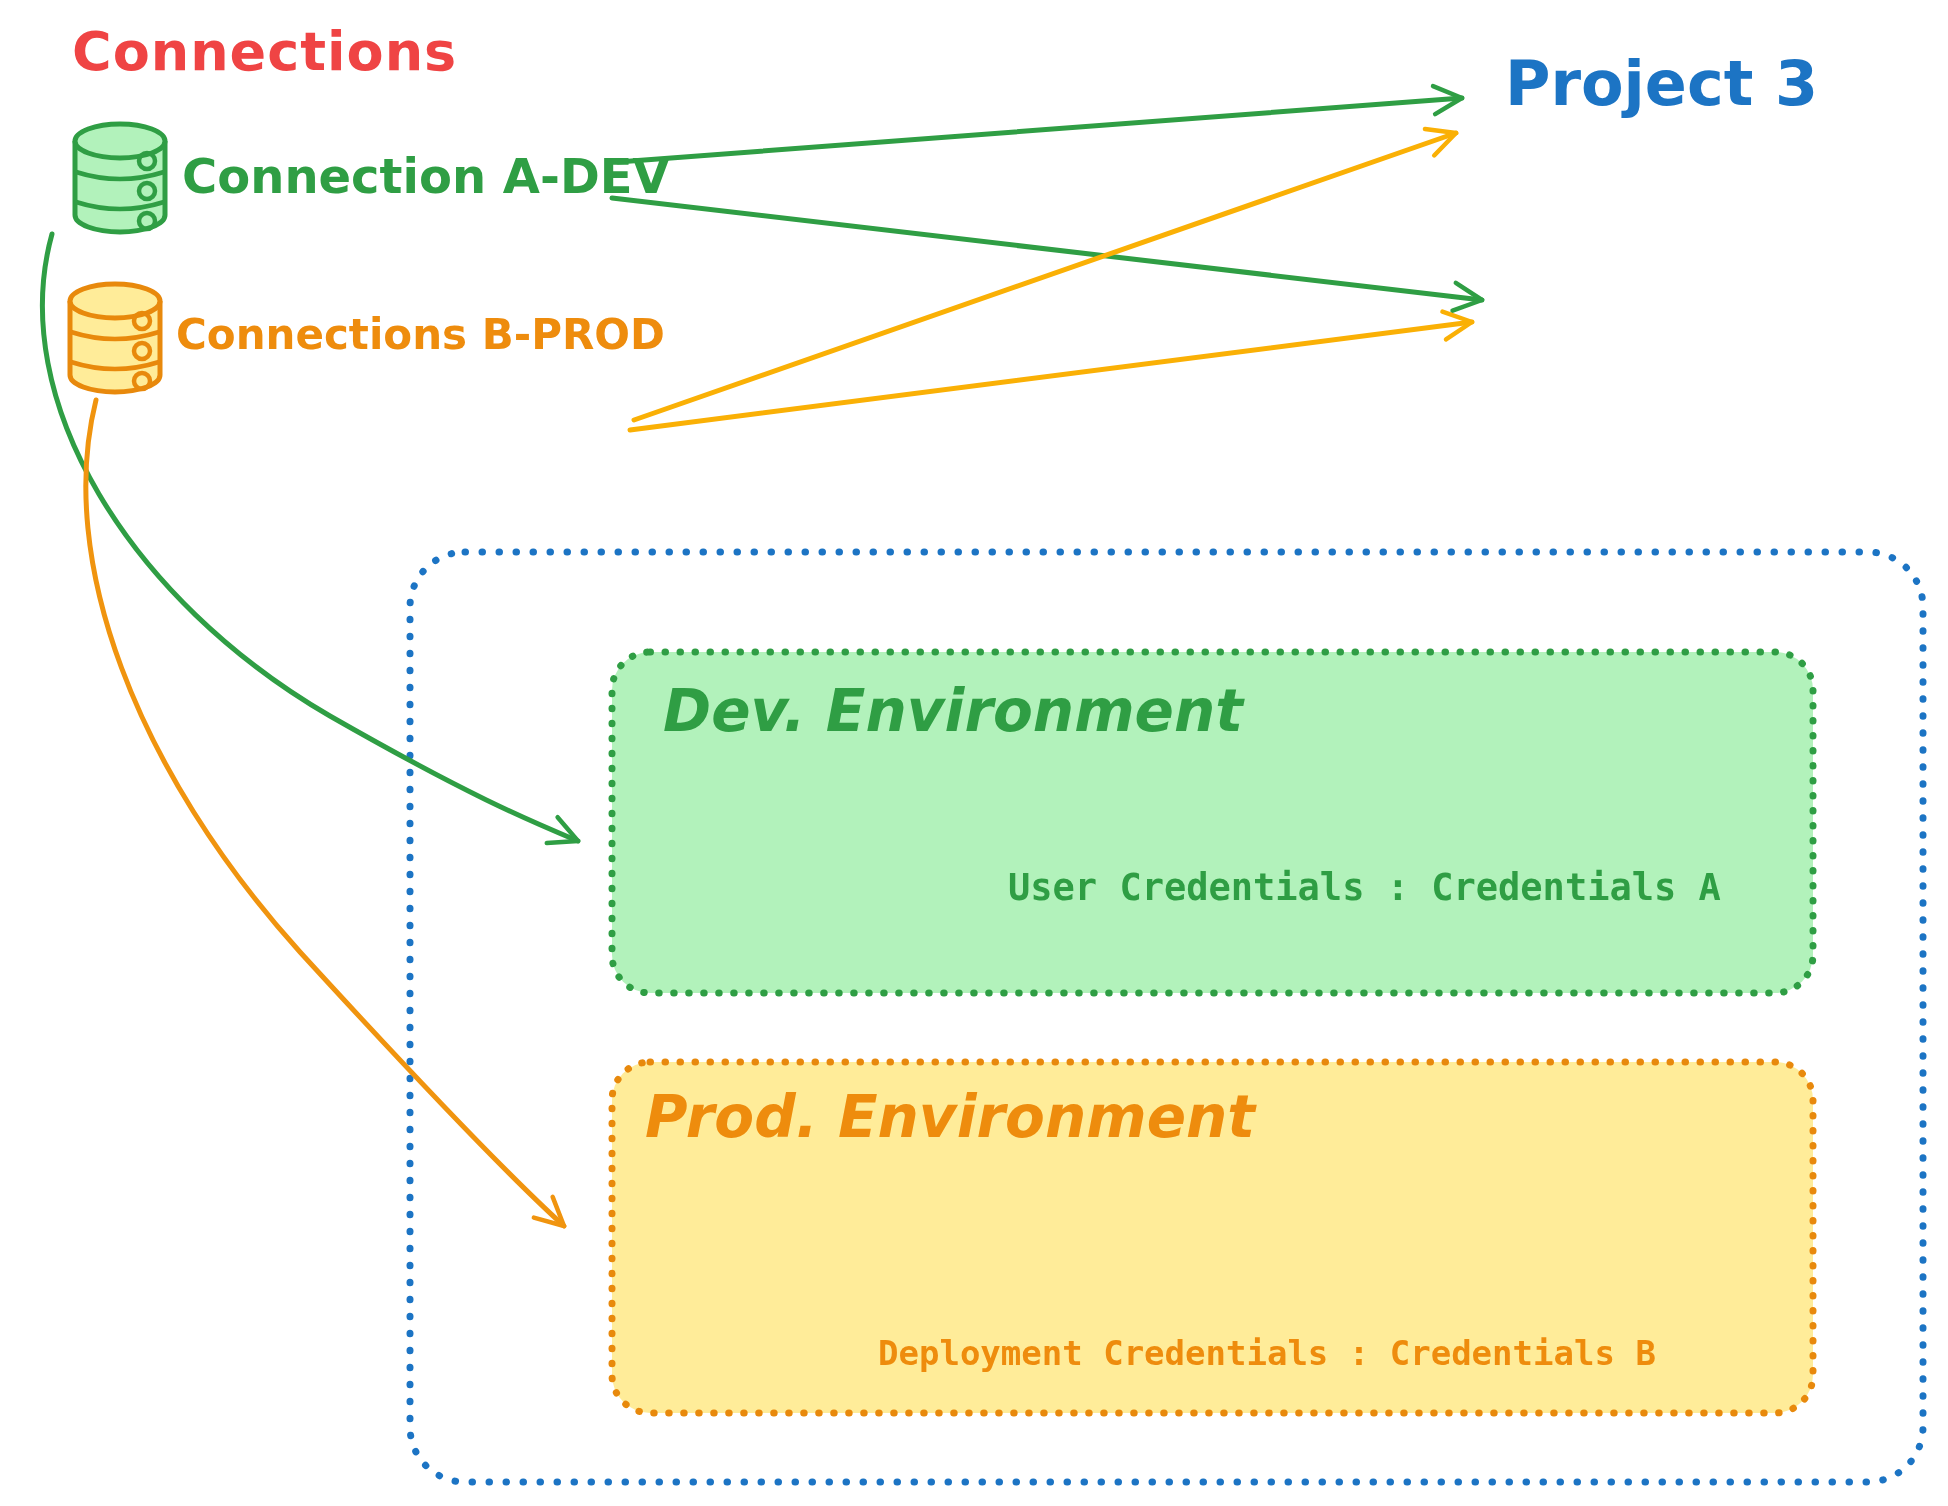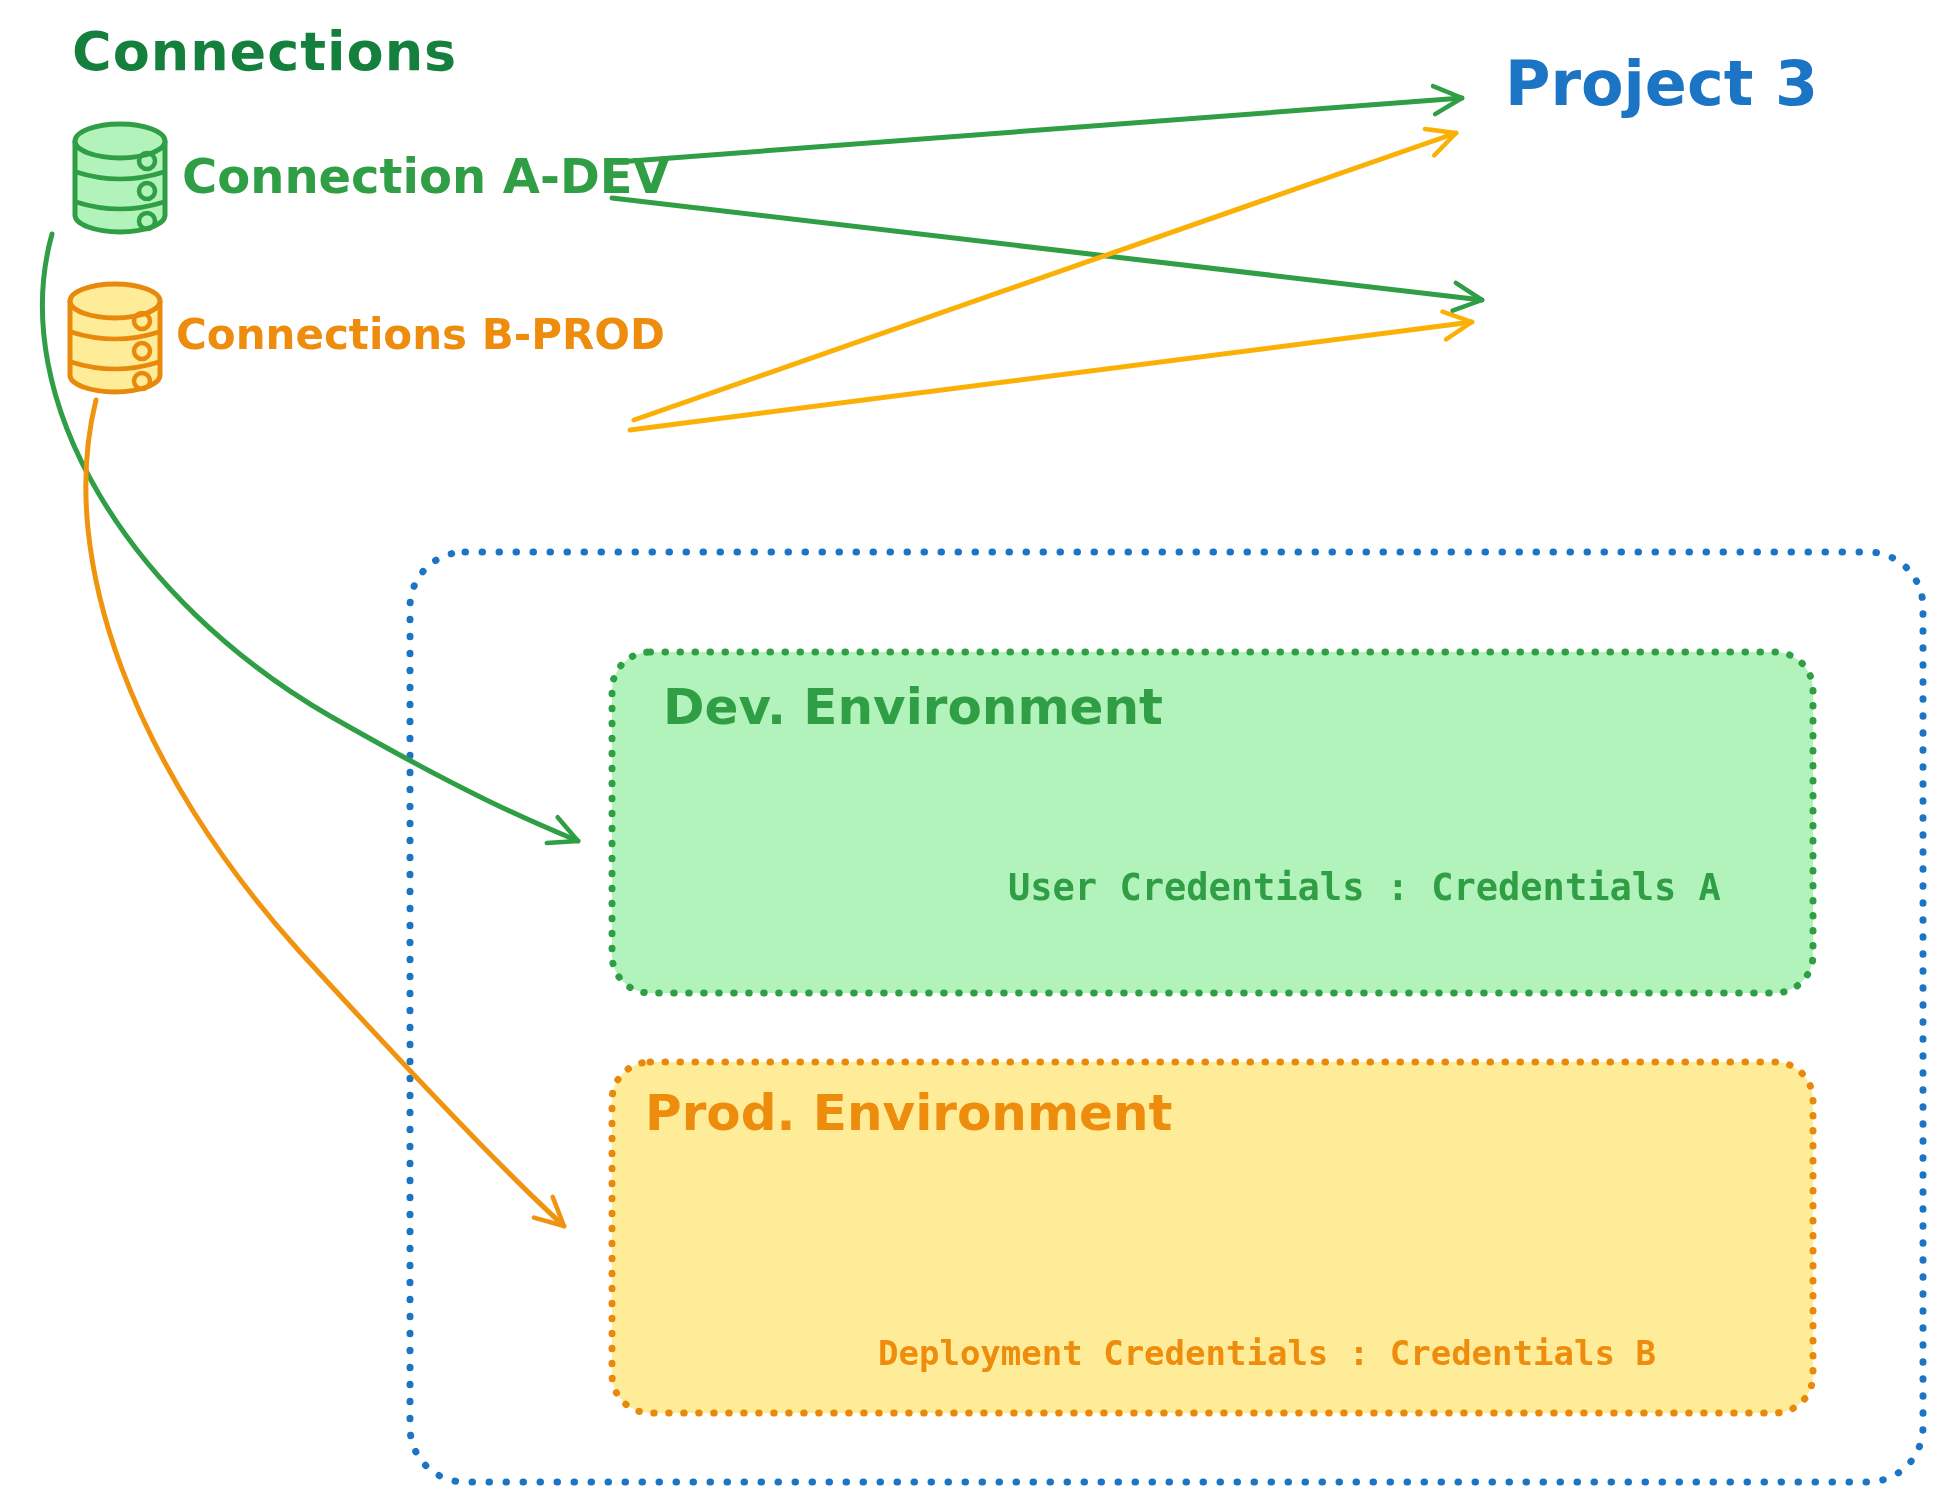--- a/index.html
+++ b/index.html
@@ -5,28 +5,28 @@
   html,body{margin:0;padding:0;background:#ffffff;}
   .canvas{
     position:relative;
     width:1948px;height:1506px;
     background:#ffffff;
     overflow:hidden;
     font-family:"DejaVu Sans", sans-serif;
   }
   .svg-layer{position:absolute;left:0;top:0;width:1948px;height:1506px;}
   .label{position:absolute;white-space:nowrap;font-weight:700;line-height:1.1;}
-  .title{left:72px;top:22px;font-size:54px;color:#15803d;letter-spacing:1px;}
+  .title{left:72px;top:22px;font-size:54px;color:#ef4444;letter-spacing:1px;}
   .conn-a{left:182px;top:150px;font-size:48px;color:#2f9e44;}
   .conn-b{left:176px;top:312px;font-size:42px;color:#ee8c0d;}
   .proj{color:#1c74c4;font-size:62px;text-align:center;}
   .proj-3{left:1505px;top:50px;}
   .proj-2{left:1508px;top:258px;}
   .proj-1{left:1520px;top:424px;}
-  .env-heading{font-size:50px;}
+  .env-heading{font-size:58px;font-style:italic;}
   .dev-heading{left:663px;top:680px;color:#2f9e44;}
   .prod-heading{left:645px;top:1086px;color:#ee8c0d;}
   .cred{font-family:"DejaVu Sans Mono", monospace;font-weight:700;}
   .cred-a{left:1008px;top:868px;font-size:37px;color:#2f9e44;}
   .cred-b{left:878px;top:1335px;font-size:34px;color:#ee8c0d;}
 </style>
 </head>
 <body>
 
 <div class="canvas">

